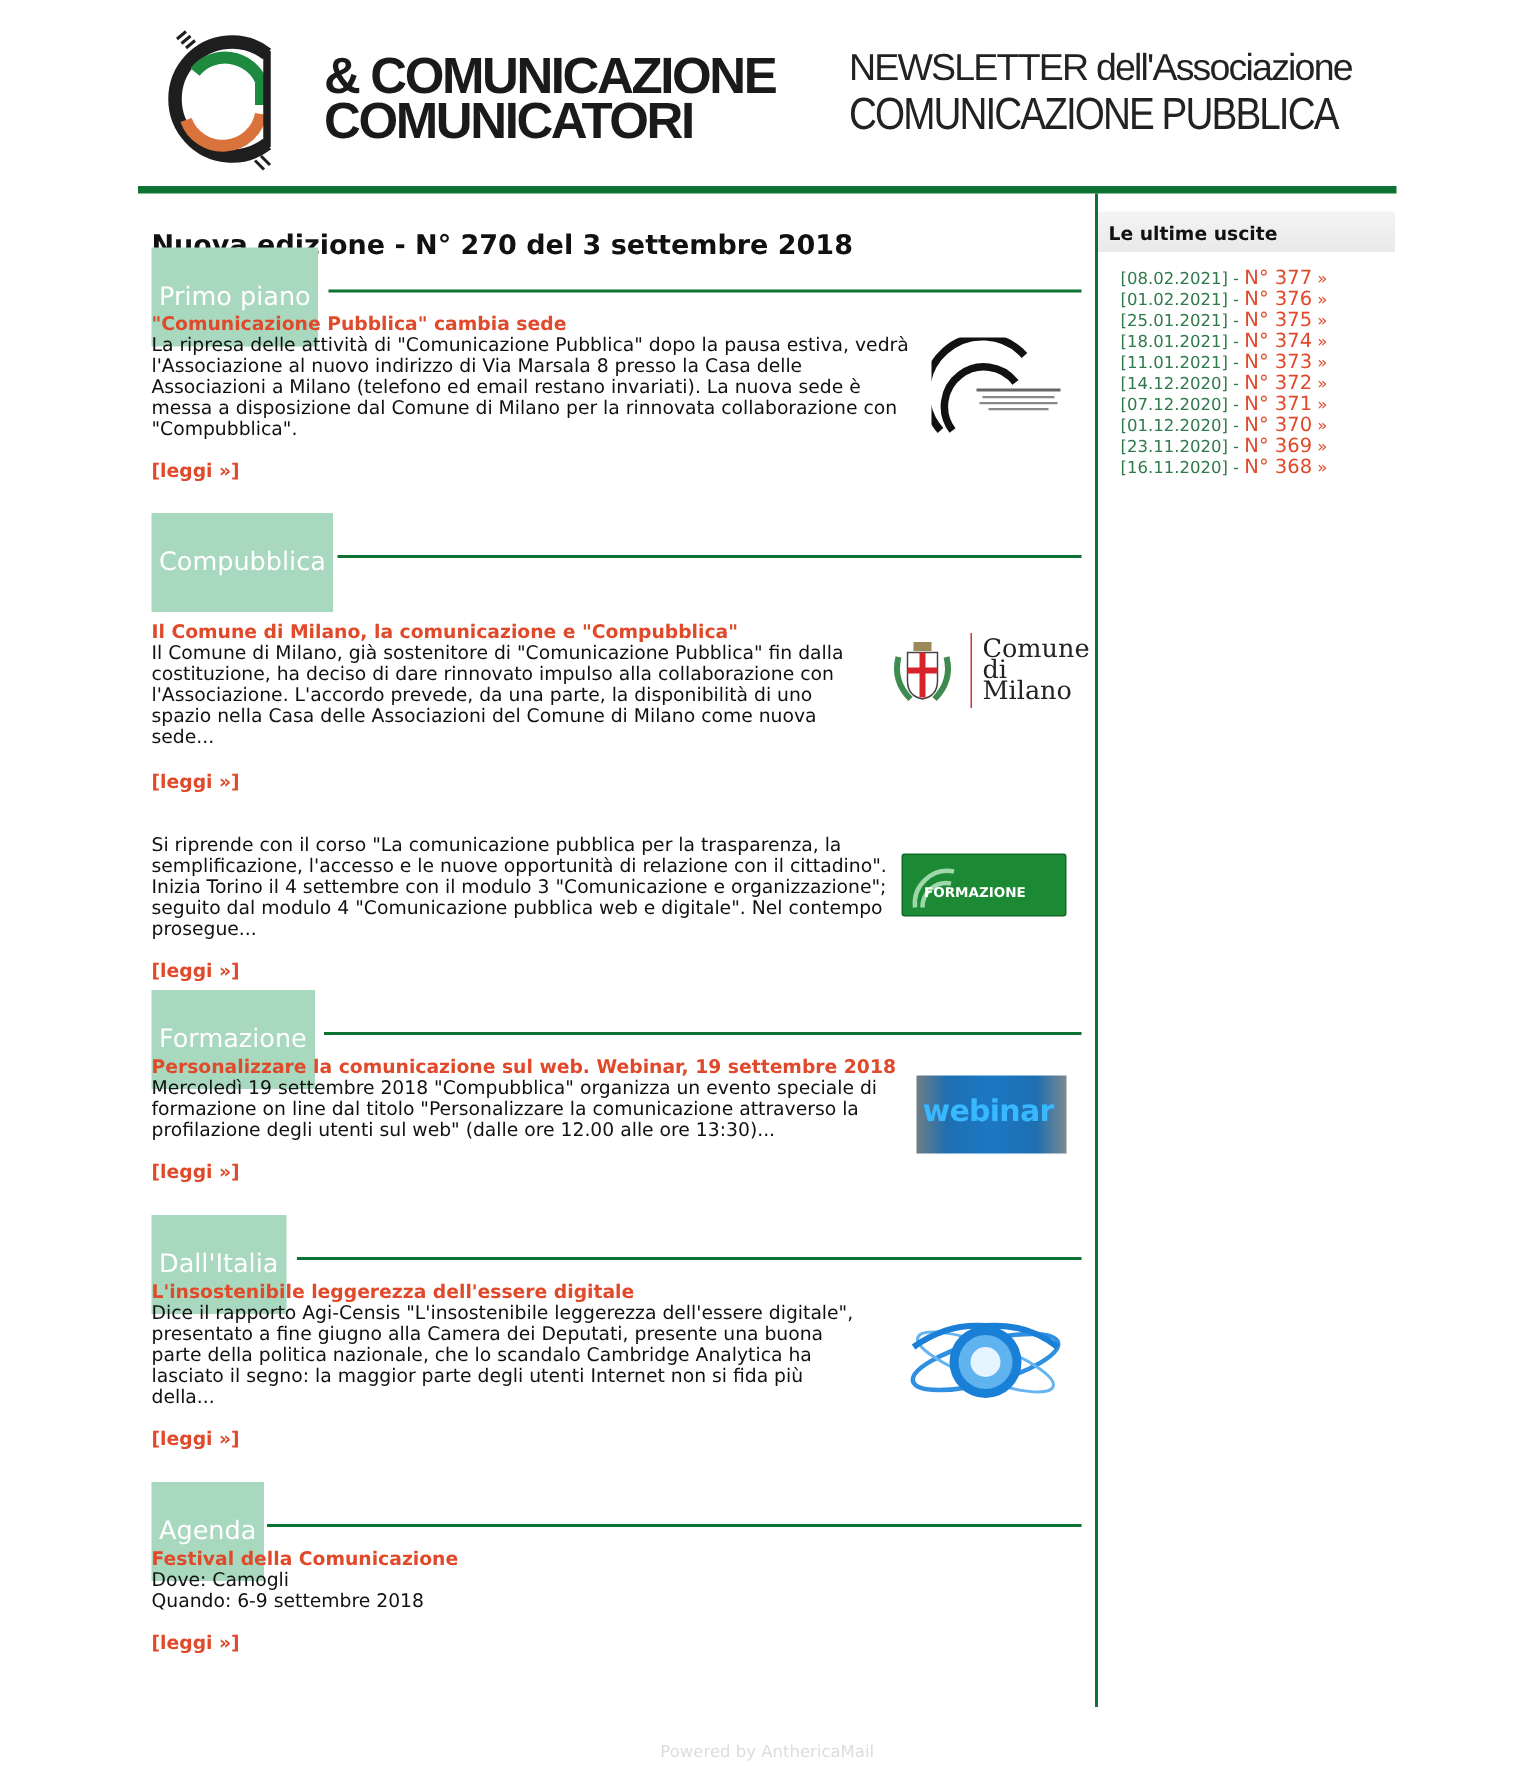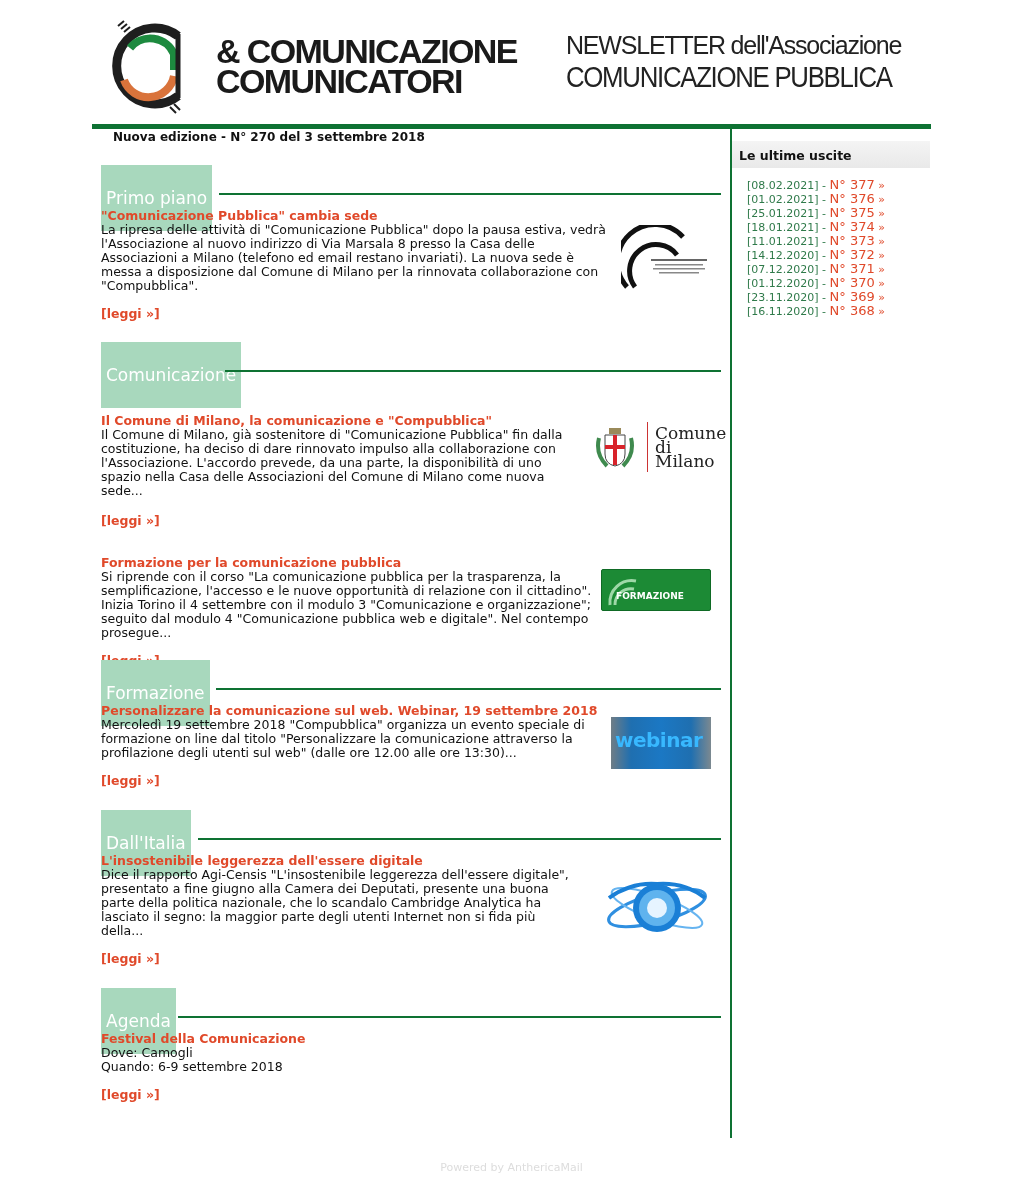--- a/index.html
+++ b/index.html
@@ -9,21 +9,21 @@
   .header { position:relative; height:124px; }
   .logo-mark { position:absolute; left:16px; top:18px; width:84px; height:96px; }
   .logo-text { position:absolute; left:124px; top:36px; font-family:"Liberation Sans", sans-serif; font-weight:bold; font-size:34px; line-height:30px; letter-spacing:-1.6px; color:#1a1a1a; }
   .nl-text { position:absolute; left:474px; top:30px; font-family:"Liberation Sans", sans-serif; color:#222; }
   .nl-line1 { font-size:25px; letter-spacing:-1.2px; line-height:30px; font-weight:normal; }
   .nl-line2 { font-size:30px; letter-spacing:-1.5px; line-height:34px; transform:scaleX(0.86); transform-origin:left; white-space:nowrap; }
   .topbar { position:absolute; left:0; top:124px; width:839px; height:5px; background:#0e7233; }
   
   .main { position:absolute; left:0; top:129px; width:638px; }
   .sidebar { position:absolute; left:638px; top:129px; width:201px; height:1009px; border-left:2px solid #0e7233; }
-  .edition { position:absolute; left:9px; top:1px; font-size:12px; font-weight:bold; color:#111;margin-left:12px; }
+  .edition { position:absolute; left:9px; top:24px; font-size:18px; font-weight:bold; color:#111; }
   .section { position:absolute; left:9px; width:620px; }
   .sec-head { position:relative; height:30px; }
   .sec-label { position:absolute; left:0; top:0; height:30px; line-height:30px; padding:18px 5px; background:#a8d8bd; color:#ffffff; font-size:17px; }
   .sec-line { position:absolute; right:0; bottom:0; height:2px; background:#0e7233; }
   .article { position:relative; margin-top:14px; font-size:12.5px; line-height:14px; }
   .art-title { color:#e0492a; font-weight:bold; font-size:12.5px; display:block; }
   .art-body { color:#111; }
   .art-img { position:absolute; right:10px; }
   .leggi { display:block; color:#e0492a; font-weight:bold; margin-top:14px; font-size:12.5px; }
   
@@ -89,21 +89,21 @@
           <rect x="34" y="39" width="48" height="1.5" fill="#888"></rect>
           <rect x="32" y="43" width="52" height="1.5" fill="#888"></rect>
           <rect x="38" y="47" width="40" height="1.5" fill="#888"></rect>
         </svg>
         <a class="leggi" style="margin-top:14px;">[leggi »]</a>
       </div>
     </div>
 
     <div class="section" style="top:213px;">
       <div class="sec-head">
-        <span class="sec-label">Comunicazione</span>
+        <span class="sec-label">Compubblica</span>
         <span class="sec-line" style="width:496px;"></span>
       </div>
       <div class="article">
         <div style="width:475px;margin-top:42px;">
           <a class="art-title">Il Comune di Milano, la comunicazione e "Compubblica"</a>
           <span class="art-body">Il Comune di Milano, già sostenitore di "Comunicazione Pubblica" fin dalla costituzione, ha deciso di dare rinnovato impulso alla collaborazione con l'Associazione. L'accordo prevede, da una parte, la disponibilità di uno spazio nella Casa delle Associazioni del Comune di Milano come nuova sede...</span>
         </div>
         <div class="art-img" style="top:8px; width:118px; height:52px;">
           <svg style="position:absolute; left:0; top:4px; width:44px; height:46px;" viewBox="0 0 44 46">
             <path d="M6 12 Q2 28 14 40" fill="none" stroke="#3f8a4e" stroke-width="4"></path>
@@ -116,21 +116,20 @@
           <span style="position:absolute; left:54px; top:0; width:1px; height:50px; background:#c33;"></span>
           <span style="position:absolute; left:62px; top:4px; font-family:'DejaVu Serif', serif; font-size:17px; line-height:14px; color:#222;">
             <span>Comune</span><br>
             <span>di Milano</span>
           </span>
         </div>
         <a class="leggi" style="margin-top:16px;">[leggi »]</a>
       </div>
       <div class="article" style="margin-top:28px;">
         <div style="width:500px;">
-          <a class="art-title">Formazione per la comunicazione pubblica</a>
           <span class="art-body">Si riprende con il corso "La comunicazione pubblica per la trasparenza, la semplificazione, l'accesso e le nuove opportunità di relazione con il cittadino". Inizia Torino il 4 settembre con il modulo 3 "Comunicazione e organizzazione"; seguito dal modulo 4 "Comunicazione pubblica web e digitale". Nel contempo prosegue...</span>
         </div>
         <div class="art-img" style="top:13px; width:108px; height:40px; background:#1c8a35; border:1px solid #0f6a25; border-radius:2px;">
           <svg style="position:absolute; left:4px; top:3px; width:34px; height:34px;" viewBox="0 0 34 34">
             <path d="M4 32 A22 22 0 0 1 30 8" fill="none" stroke="#9fd8a8" stroke-width="3"></path>
             <path d="M9 32 A16 16 0 0 1 28 16" fill="none" stroke="#9fd8a8" stroke-width="3"></path>
           </svg>
           <span style="position:absolute; left:14px; top:19px; font-size:9px; font-weight:bold; color:#fff;">FORMAZIONE</span>
         </div>
         <div style="margin-top:0;"></div>

